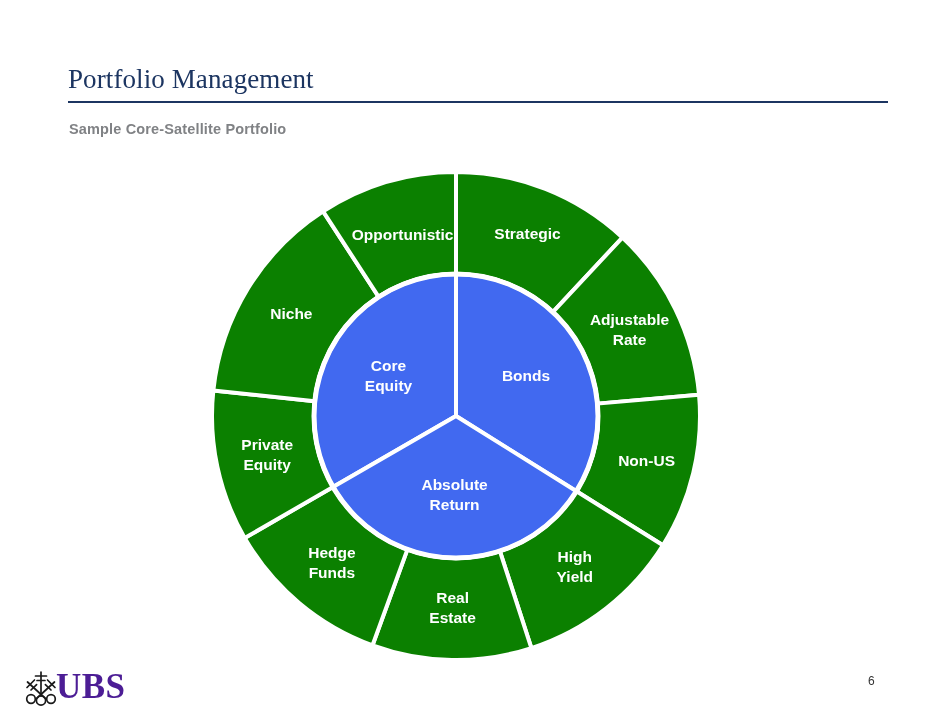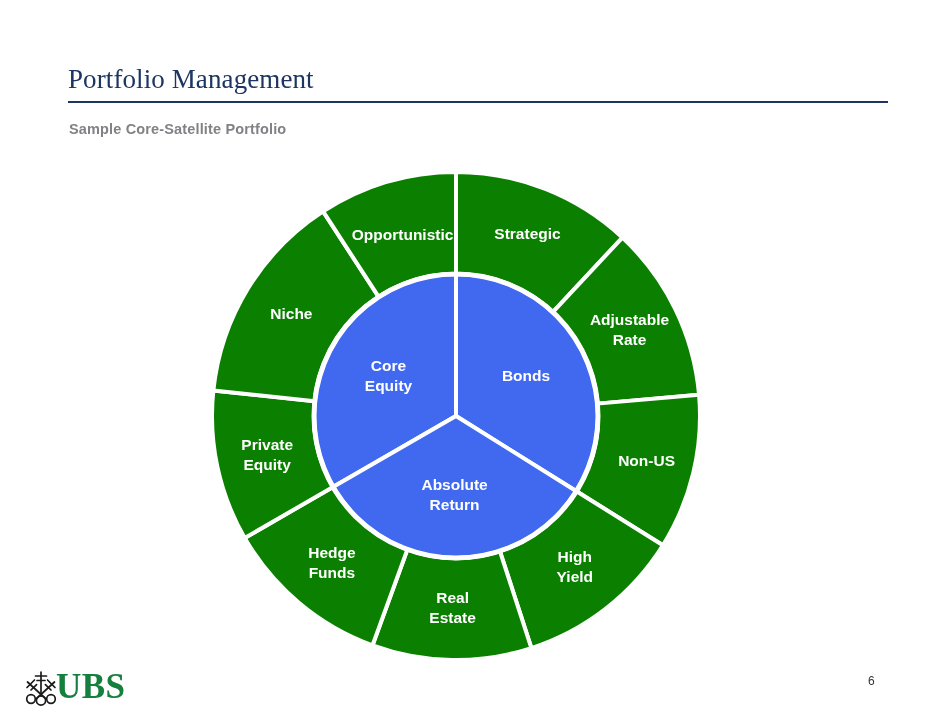--- a/index.html
+++ b/index.html
@@ -72,21 +72,21 @@
     width: 120px;
     height: 46px;
   }
   .ubs-word {
     position: absolute;
     left: 56px;
     top: 666px;
     font-family: "Liberation Serif", serif;
     font-size: 35px;
     font-weight: bold;
-    color: #15803d;
+    color: #4c1d95;
     letter-spacing: 0.5px;
     line-height: 42px;
   }
   .page-num {
     position: absolute;
     left: 868px;
     top: 674px;
     font-family: "Liberation Sans", sans-serif;
     font-size: 12px;
     color: #333333;

